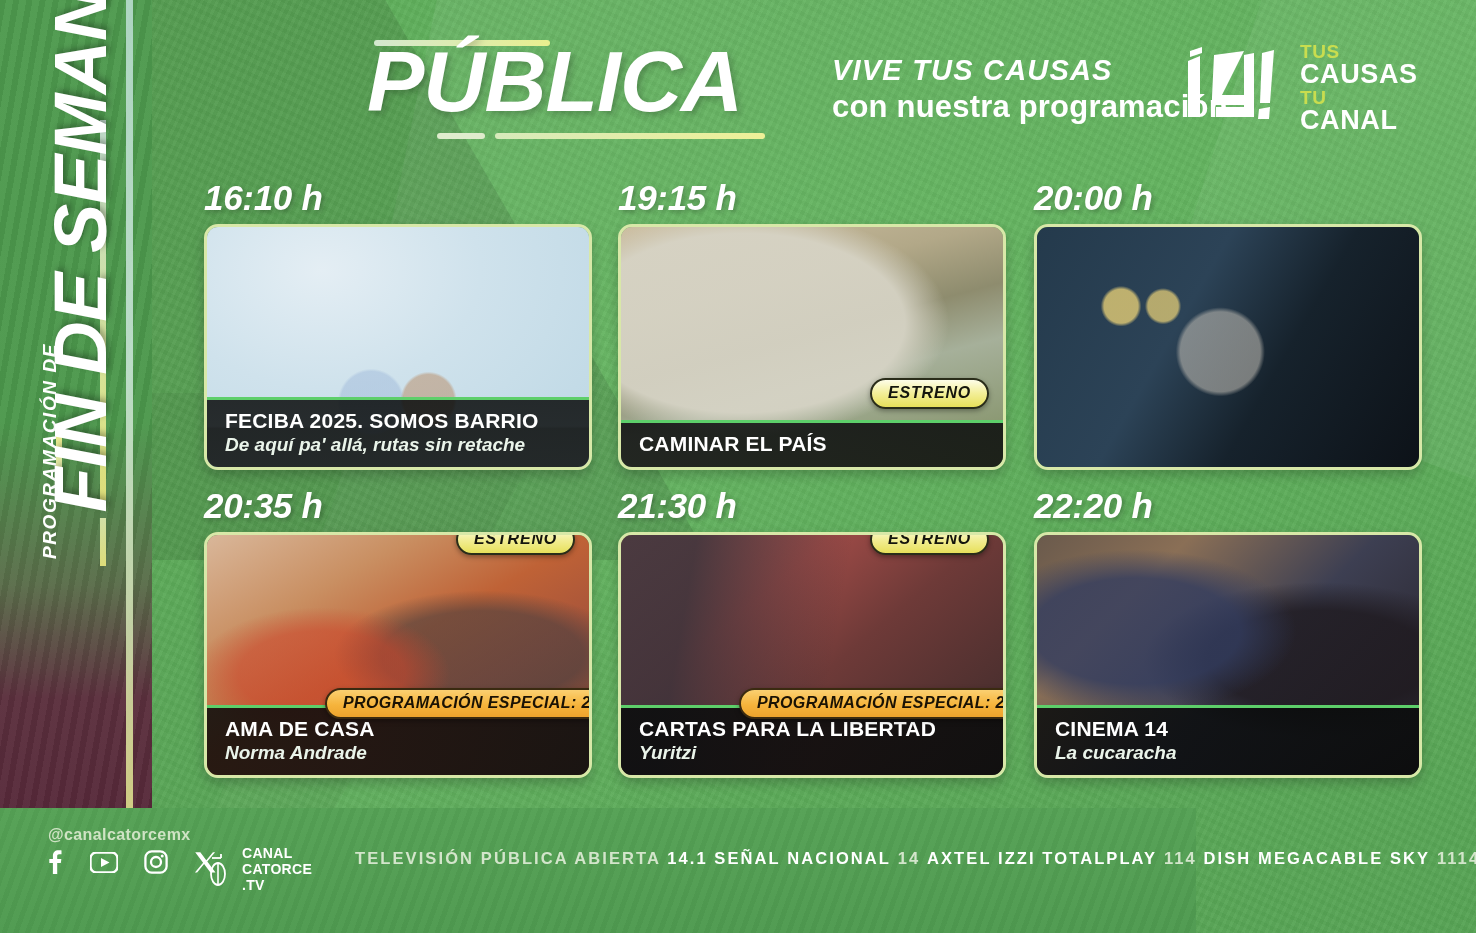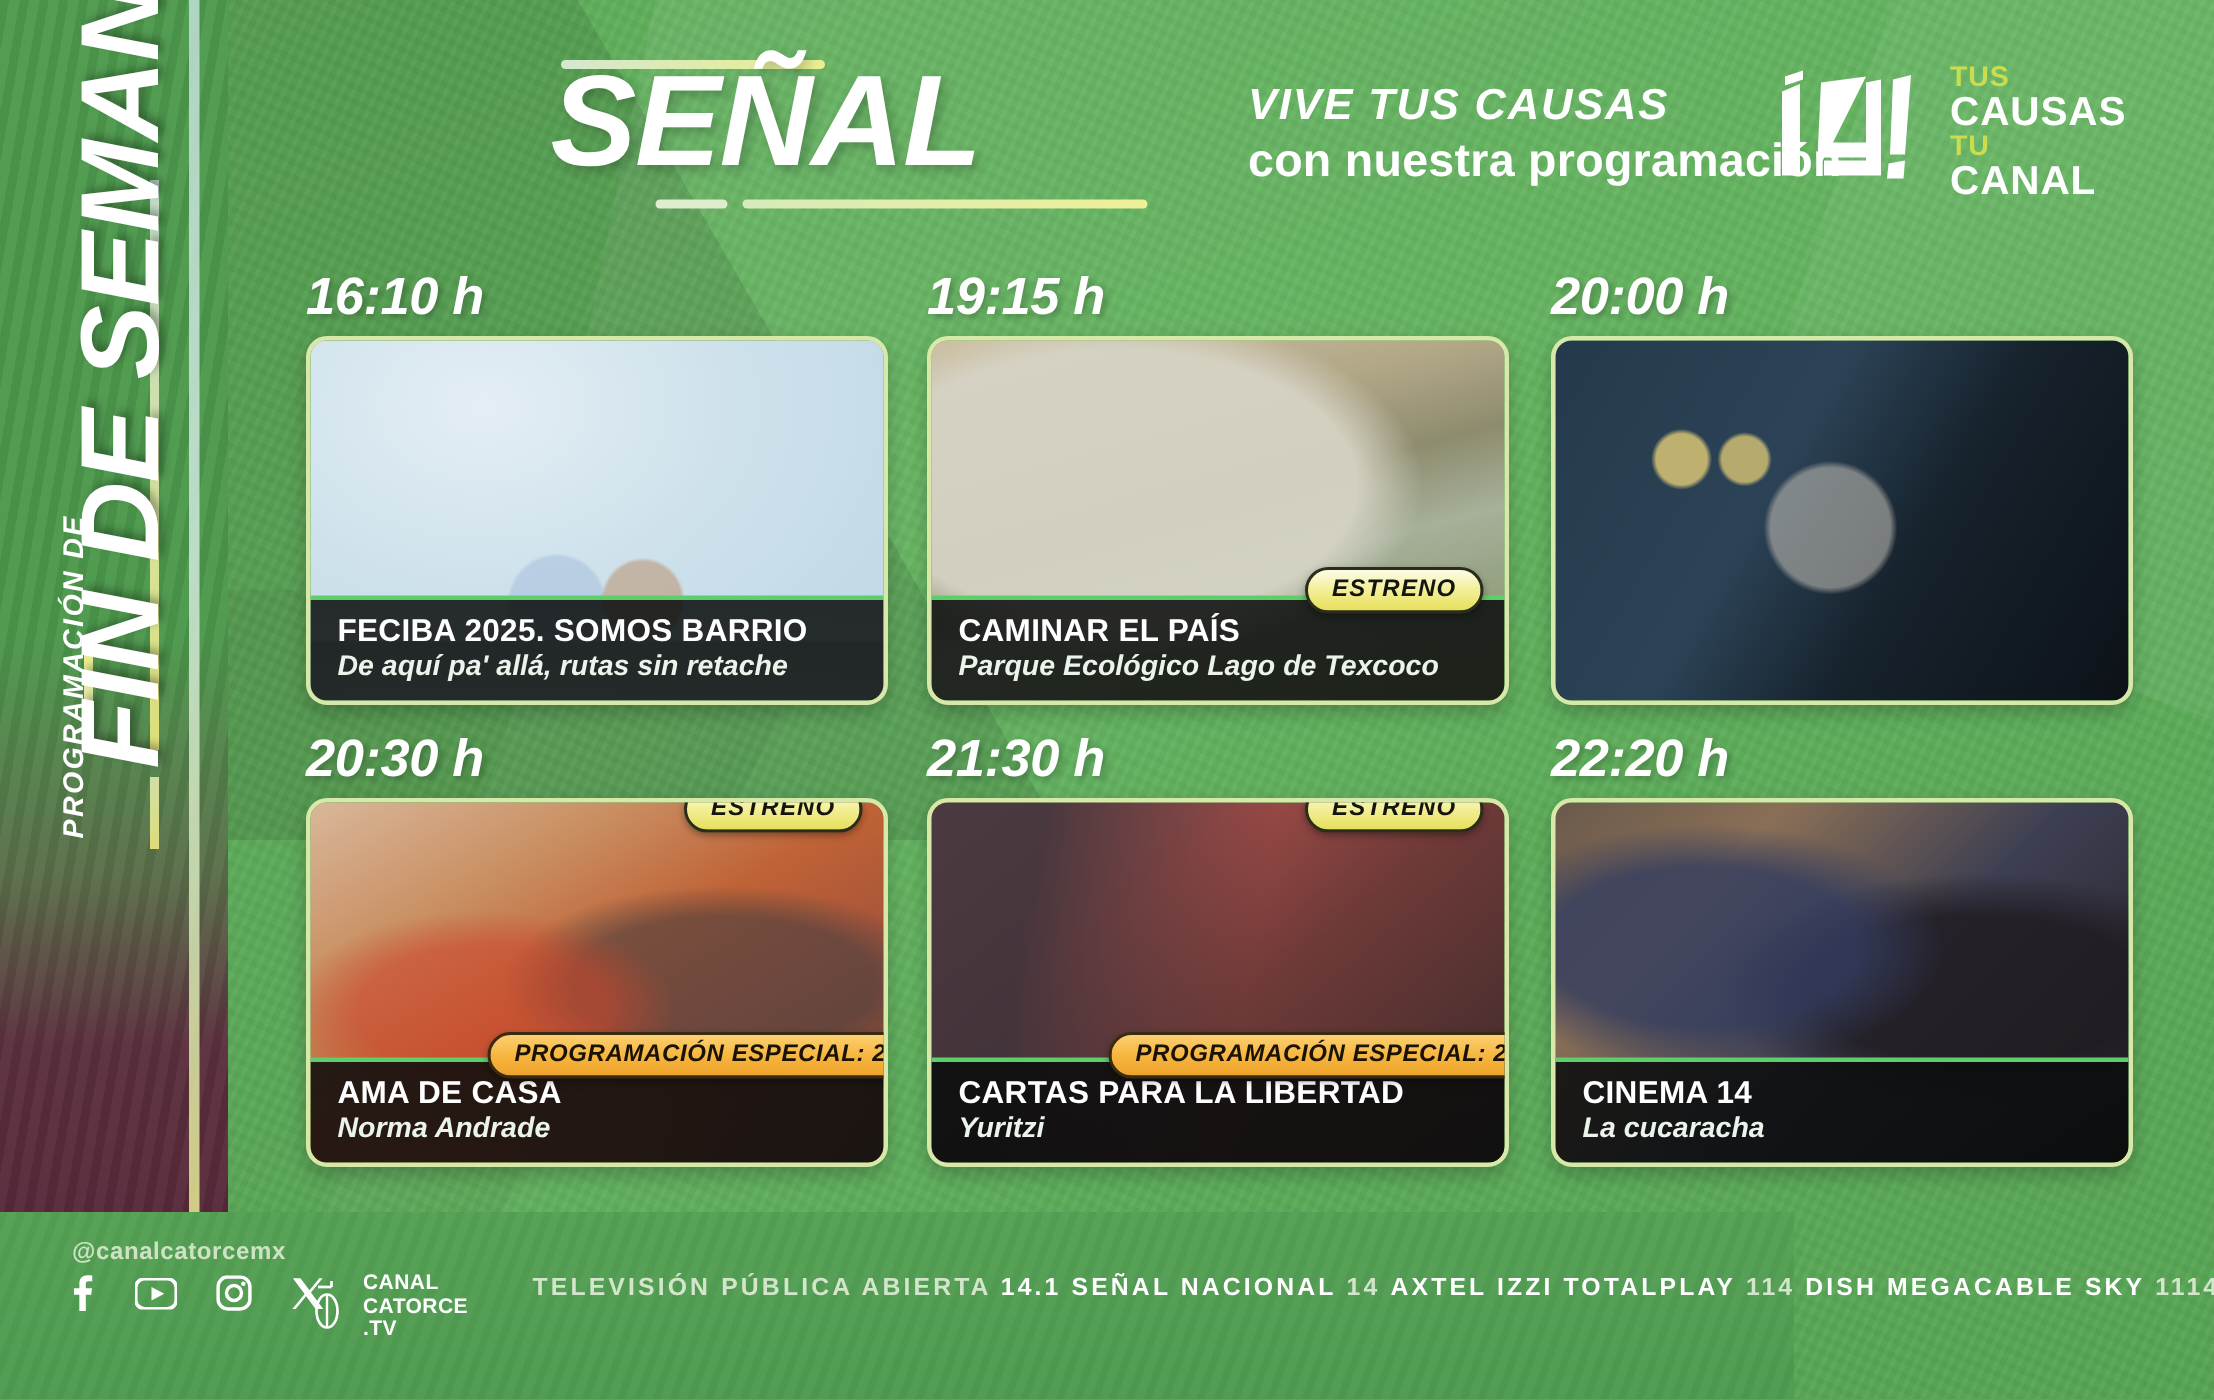--- a/index.html
+++ b/index.html
@@ -327,21 +327,21 @@
     <div class="sb-line-3"></div>
     <div class="sb-dash"></div>
     <div class="sb-text-wrap">
       <div class="sb-small">PROGRAMACIÓN DE</div>
       <div class="sb-big">FIN DE SEMANA</div>
     </div>
   </div>
 
   <div class="header">
     <div class="rule-top"></div>
-    <div class="day-title">SEÑAL</div>
+    <div class="day-title">PÚBLICA</div>
     <div class="rule-bot-a"></div>
     <div class="rule-bot-b"></div>
 
     <div class="tagline">
       <div class="l1">VIVE TUS CAUSAS</div>
       <div class="l2">con nuestra programación</div>
     </div>
 
     <div class="logo">
       <div class="logo-mark">
@@ -379,34 +379,33 @@
       </div>
     </div>
 
     <div class="card c1">
       <div class="time">19:15 h</div>
       <div class="thumb">
         <div class="ph ph2"></div>
         <div class="badge-estreno on-bar">ESTRENO</div>
         <div class="titlebar">
           <div class="prog-title">CAMINAR EL PAÍS</div>
-          <div class="prog-sub">Parque Ecológico Lago de Texcoco</div>
         </div>
       </div>
     </div>
 
     <div class="card c2">
       <div class="time">20:00 h</div>
       <div class="thumb">
         <div class="ph ph3"></div>
       </div>
     </div>
 
     <div class="card c3">
-      <div class="time">20:30 h</div>
+      <div class="time">20:35 h</div>
       <div class="thumb">
         <div class="ph ph4"></div>
         <div class="badge-estreno on-image">ESTRENO</div>
         <div class="badge-especial">PROGRAMACIÓN ESPECIAL: 25N</div>
         <div class="titlebar">
           <div class="prog-title">AMA DE CASA</div>
           <div class="prog-sub">Norma Andrade</div>
         </div>
       </div>
     </div>

